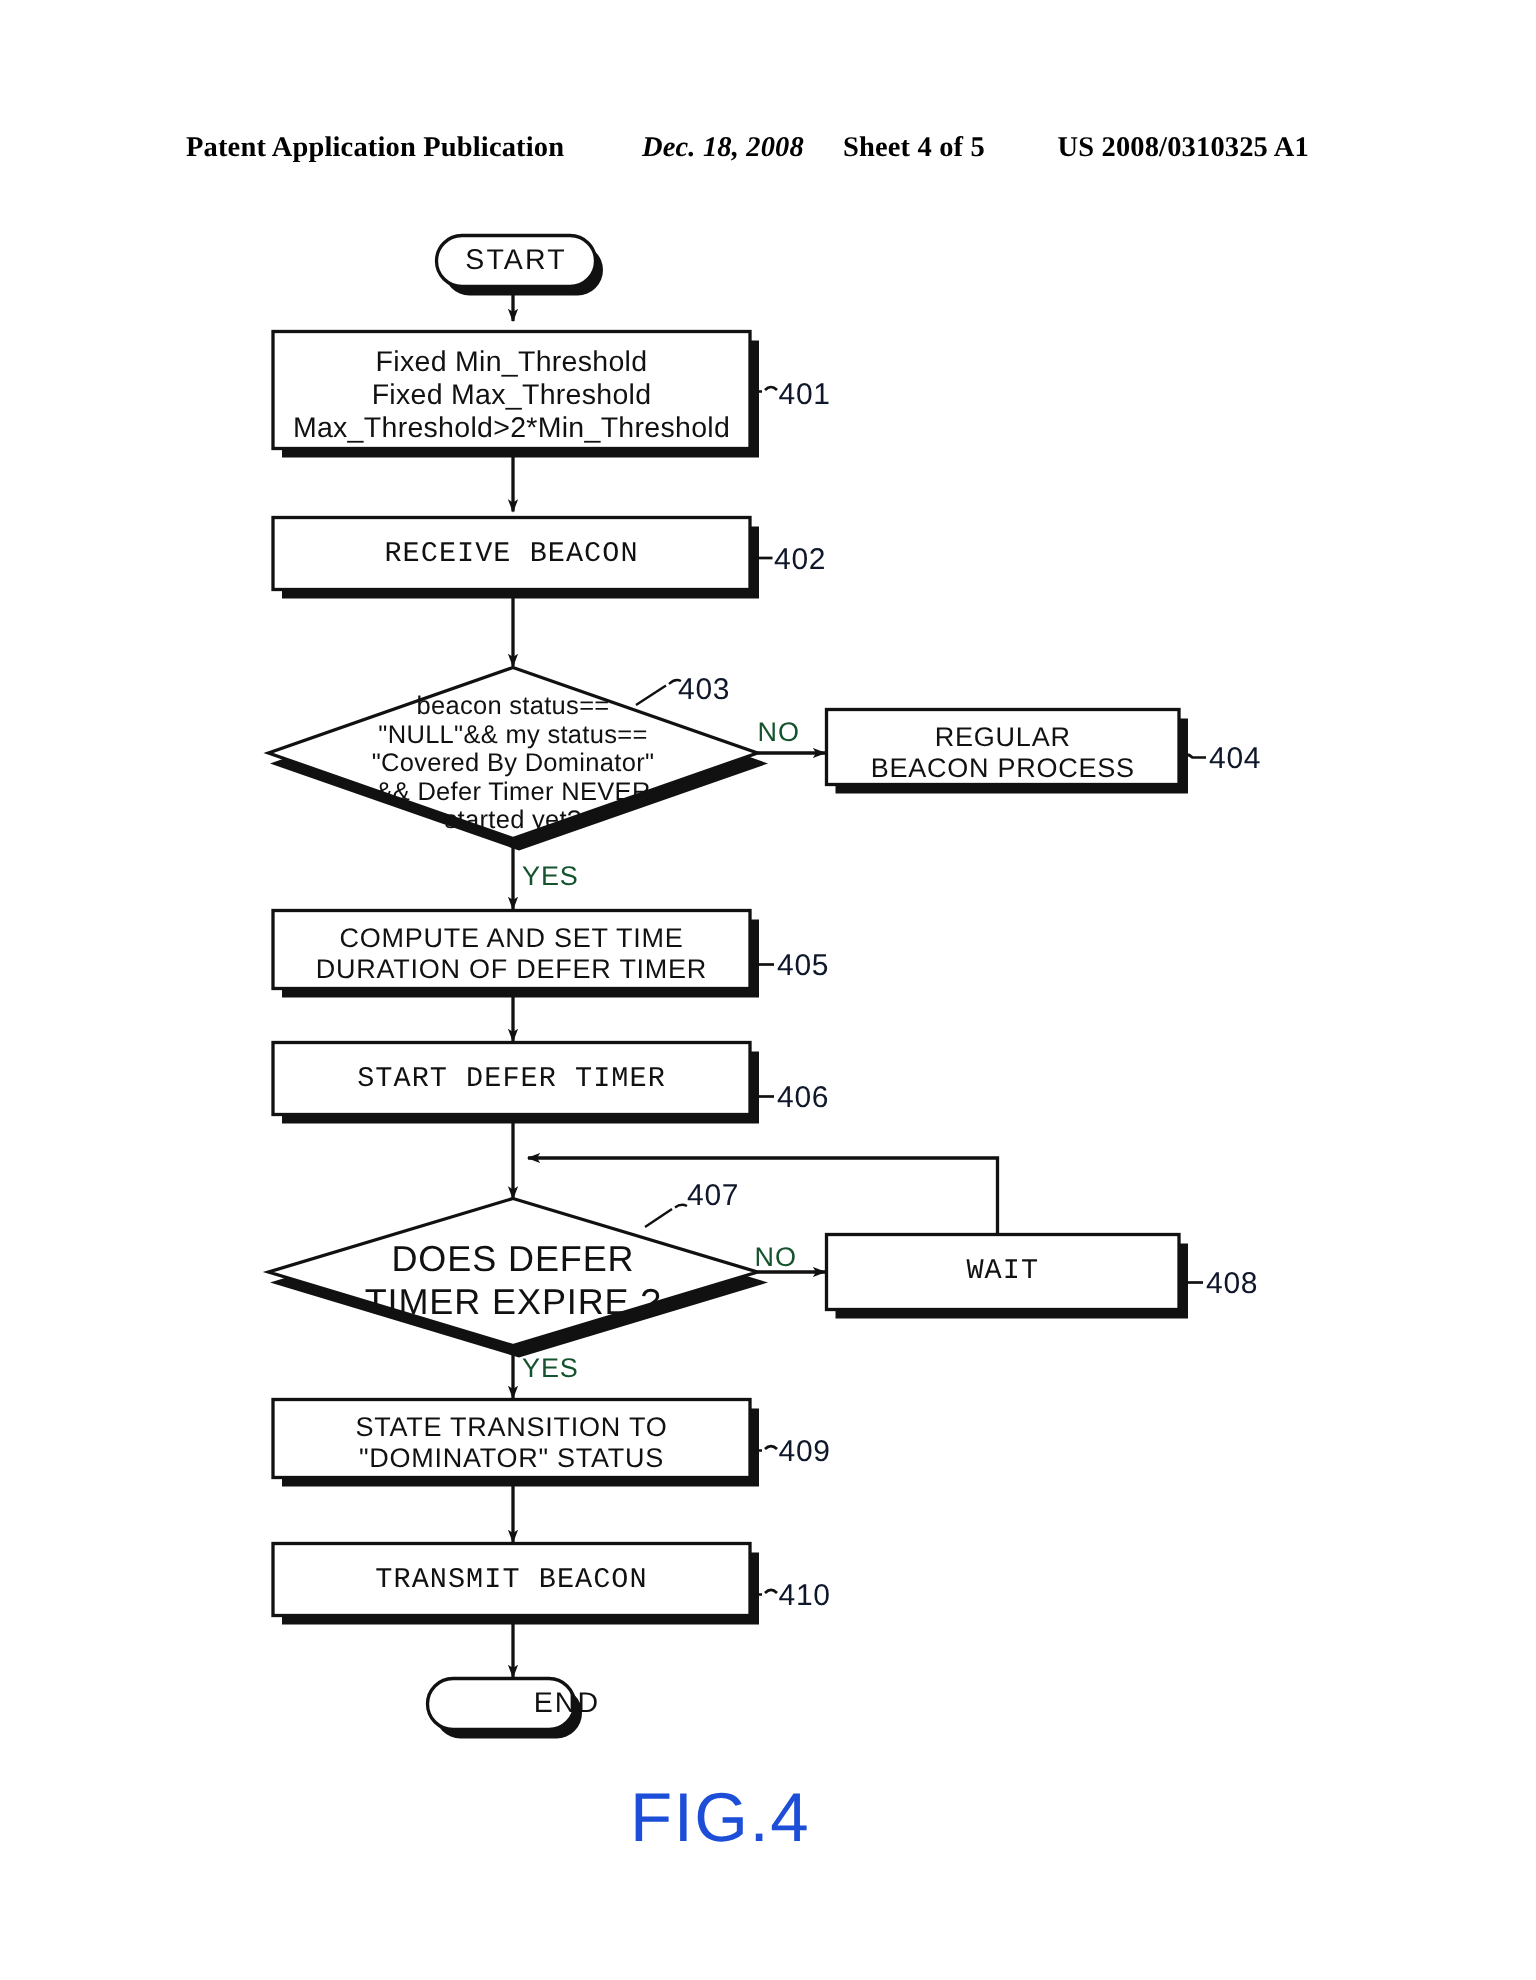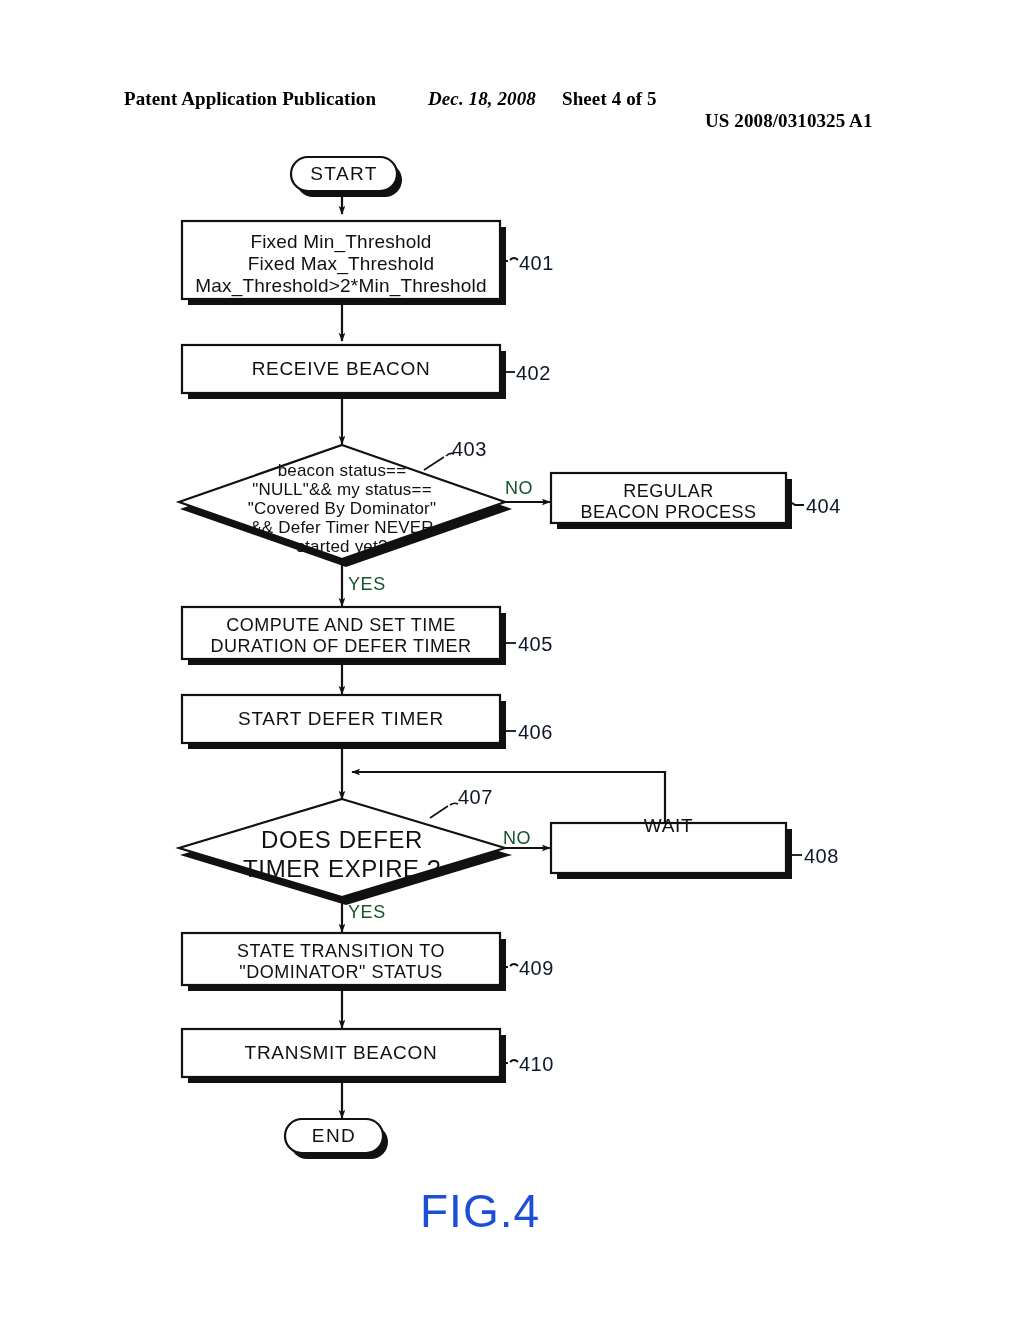--- a/index.html
+++ b/index.html
@@ -26,21 +26,21 @@
     height: 26px;
     font-family: "Liberation Serif", serif;
     font-weight: bold;
     font-size: 19px;
     letter-spacing: 0.1px;
     white-space: nowrap;
   }
   #page-header .h-pub   { position: absolute; left: 124px; top: 0; }
   #page-header .h-date  { position: absolute; left: 428px; top: 0; font-style: italic; }
   #page-header .h-sheet { position: absolute; left: 562px; top: 0; }
-  #page-header .h-num   { position: absolute; left: 705px; top: 0; margin-top: 22px; }
+  #page-header .h-num   { position: absolute; left: 705px; top: 0; }
 
   
   #figure {
     position: absolute;
     left: 0;
     top: 0;
     width: 1024px;
     height: 1320px;
   }
   #figure svg { display: block; }
@@ -49,21 +49,21 @@
   .node-text {
     position: absolute;
     text-align: center;
     line-height: 1.16;
     white-space: pre;
     letter-spacing: 0.2px;
     color: #111;
     pointer-events: none;
   }
   .t-term    { font-size: 19px; letter-spacing: 1.4px; }
-  .t-proc    { font-size: 19px; letter-spacing: 0.7px; }
+  .t-proc    { font-size: 19px; letter-spacing: 0.7px; font-family: Liberation Mono, monospace; }
   .t-proc-sm { font-size: 18px; letter-spacing: 0.5px; }
   .t-init    { font-size: 19px; letter-spacing: 0.2px; }
   .t-dec     { font-size: 17px; letter-spacing: 0.2px; line-height: 1.12; }
   .t-dec2    { font-size: 24px; letter-spacing: 0.6px; line-height: 1.2; }
 
   .edge-label {
     position: absolute;
     font-size: 18px;
     letter-spacing: 0.6px;
     color: #14532d;
@@ -220,37 +220,37 @@
 BEACON PROCESS</div>
 
   <div class="node-text t-proc" style="left:182px; top:708px; width:318px;">START DEFER TIMER</div>
 
   <div class="node-text t-proc-sm" style="left:182px; top:615px; width:318px;">COMPUTE AND SET TIME
 DURATION OF DEFER TIMER</div>
 
   <div class="node-text t-dec2" style="left:199px; top:826px; width:286px;">DOES DEFER
 TIMER EXPIRE ?</div>
 
-  <div class="node-text t-proc" style="left:551px; top:815px; width:235px;text-align:center;">WAIT</div>
+  <div class="node-text t-proc" style="left:551px; top:836px; width:235px;text-align:center;">WAIT</div>
 
   <div class="node-text t-proc" style="left:182px; top:1042px; width:318px;">TRANSMIT BEACON</div>
 
   <div class="node-text t-proc-sm" style="left:182px; top:941px; width:318px;">STATE TRANSITION TO
 "DOMINATOR" STATUS</div>
 
-  <div class="node-text t-term" style="left:285px; top:1125px; width:98px;">END</div>
+  <div class="node-text t-term" style="left:285px; top:1125px; width:98px;padding-left:44px;">END</div>
 
   <div class="edge-label" style="left:505px; top:478px;">NO</div>
   <div class="edge-label" style="left:348px; top:574px;">YES</div>
   <div class="edge-label" style="left:503px; top:828px;">NO</div>
   <div class="edge-label" style="left:348px; top:902px;">YES</div>
 
   <div class="ref-label" style="left:519px; top:252px;">401</div>
   <div class="ref-label" style="left:516px; top:362px;">402</div>
-  <div class="ref-label" style="left:452px; top:438px;">403</div>
+  <div class="ref-label" style="left:452px; top:449px;">403</div>
   <div class="ref-label" style="left:806px; top:495px;">404</div>
   <div class="ref-label" style="left:518px; top:633px;">405</div>
   <div class="ref-label" style="left:518px; top:721px;text-align:center;">406</div>
   <div class="ref-label" style="left:458px; top:786px;">407</div>
   <div class="ref-label" style="left:804px; top:845px;">408</div>
   <div class="ref-label" style="left:519px; top:957px;">409</div>
   <div class="ref-label" style="left:519px; top:1053px;">410</div>
 
   <div id="fig-caption">FIG.4</div>
 </div>

